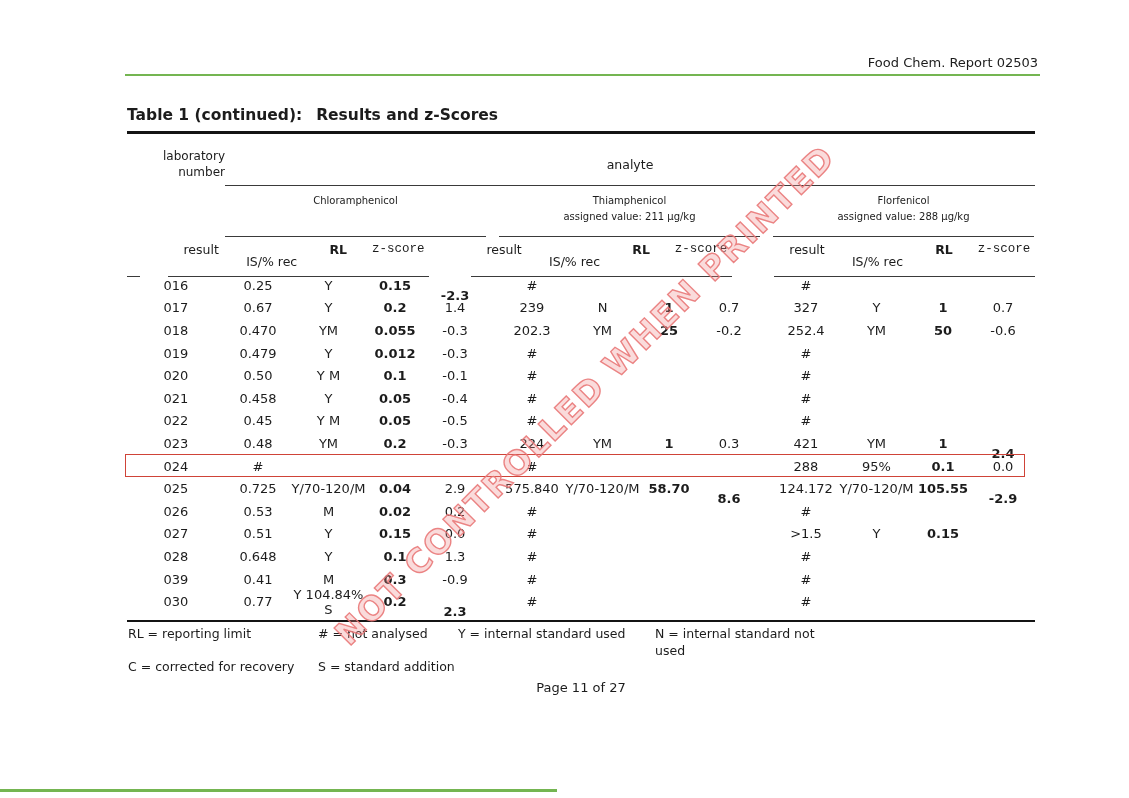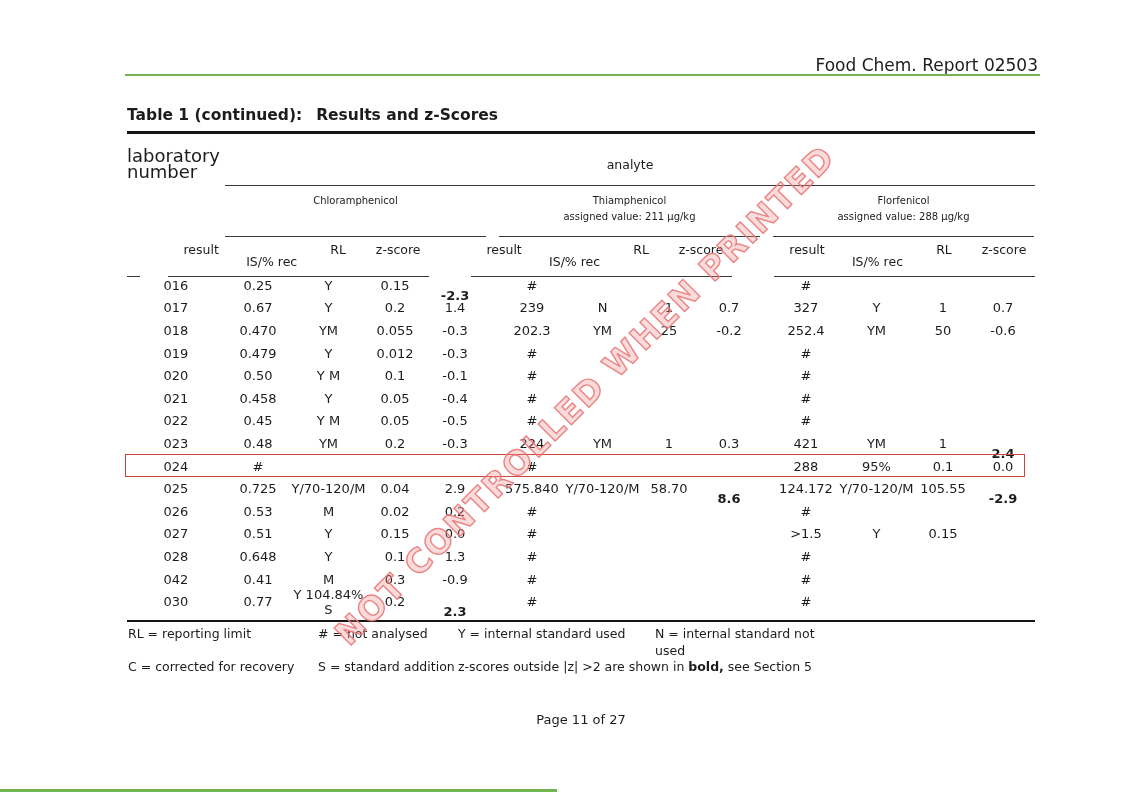--- a/index.html
+++ b/index.html
@@ -1,65 +1,65 @@
 <!DOCTYPE html>
 <html><head>
 <meta charset="utf-8">
 <style>
   * { margin:0; padding:0; box-sizing:border-box; }
   body { background:#e8e8e8; font-family:"DejaVu Sans", sans-serif; }
   .page { position:relative; width:1129px; height:798px; background:#ffffff; color:#1c1c1c; overflow:hidden; }
 
-  .report-ref { position:absolute; top:55px; right:91px; font-size:17px; }
+  .report-ref { position:absolute; top:55px; right:91px; font-size:13px; }
   .green-line-top { position:absolute; top:74px; left:125px; width:915px; height:2px; background:#74b551; }
   .green-line-bottom { position:absolute; top:789px; left:0; width:557px; height:2.5px; background:#74b551; }
 
   .doc-title { position:absolute; top:106px; left:127px; font-size:15.5px; font-weight:bold; }
   .doc-title .t2 { margin-left:14px; }
   .thick-line-1 { position:absolute; top:131px; left:127px; width:908px; height:2.5px; background:#141414; }
   .thick-line-2 { position:absolute; top:620px; left:127px; width:908px; height:2px; background:#141414; }
 
-  .lab-header { position:absolute; top:148px; left:127px; width:98px; text-align:left; font-size:18px; line-height:16px; }
+  .lab-header { position:absolute; top:148px; left:127px; width:98px; text-align:right; font-size:12px; line-height:16px; }
   .analyte-label { position:absolute; top:148px; left:225px; width:810px; text-align:center; font-size:12.5px;margin-top:9px; }
   .analyte-underline { position:absolute; top:185px; left:225px; width:810px; height:1.3px; background:#3a3a3a; }
 
   .group-headers { position:absolute; top:193px; left:225px; width:810px; display:flex; }
   .group-head { width:261px; text-align:center; font-size:10px; line-height:16px; padding-bottom:11px; border-bottom:1.5px solid #3a3a3a; }
   .ghead-gap { width:13px; }
 
   .col-labels { position:absolute; top:242px; left:127px; width:908px; display:flex; font-size:12.5px;gap:20px; }
   .lab-spacer { width:90px; margin-right:8px; border-bottom:1.4px solid #3a3a3a; }
   .col-group { width:261px; display:flex; padding-bottom:7px; border-bottom:1.4px solid #3a3a3a; }
   .col-gap { width:13px; }
 
   .cell { text-align:center; }
   .c-lab { width:98px; }
   .c-res { width:66px; }
   .c-is  { width:75px; }
-  .c-rl  { width:58px; }
+  .c-rl  { width:58px;font-weight:bold; }
   .c-z   { width:62px; }
   .c-gap { width:13px; }
   .col-group .c-res { width:66px; } .col-group .c-is { width:75px;margin-top:12px; }
-  .col-group .c-rl { width:58px; } .col-group .c-z { width:62px; }
+  .col-group .c-rl { width:58px; } .col-group .c-z { width:62px;font-family:Liberation Mono, monospace; }
 
   .rows { position:absolute; top:274px; left:127px; width:908px; }
   .row { position:relative; display:flex; align-items:center; height:22.6px; font-size:13px; }
   .row .bold { font-weight:bold;margin-top:20px; }
   .row.highlight::after { content:""; position:absolute; left:-2px; right:10px; top:-1px; bottom:0px;
     border:1.6px solid #cf4338; pointer-events:none; }
 
   .watermark { position:absolute; left:585px; top:395px; transform:translate(-50%,-50%) rotate(-45deg);
     white-space:nowrap; font-size:33px; letter-spacing:2px; font-weight:bold;
     color:rgba(240,135,135,0.30); -webkit-text-stroke:1.4px rgba(233,120,120,0.90); z-index:5; }
 
   .legend { position:absolute; top:626px; left:128px; width:908px; font-size:12.5px; line-height:16.5px; }
   .legend-line { display:grid; grid-template-columns:190px 140px 197px 173px auto; }
   .legend-note { grid-column:3 / span 3; }
 
-  .page-footer { position:absolute; top:712px; left:127px; width:908px; text-align:center; font-size:13px; }
+  .page-footer { position:absolute; top:680px; left:127px; width:908px; text-align:center; font-size:13px; }
 </style>
 </head>
 <body>
 
 <div class="page">
 
   <div class="report-ref">Food Chem. Report 02503</div>
   <div class="green-line-top"></div>
 
   <div class="doc-title">
@@ -330,21 +330,21 @@
         <div class="cell c-is"></div>
         <div class="cell c-rl"></div>
         <div class="cell c-z"></div>
         <div class="cell c-gap"></div>
         <div class="cell c-res">#</div>
         <div class="cell c-is"></div>
         <div class="cell c-rl"></div>
         <div class="cell c-z"></div>
       </div>
       <div class="row">
-        <div class="cell c-lab">042</div>
+        <div class="cell c-lab">039</div>
         <div class="cell c-res">0.41</div>
         <div class="cell c-is">M</div>
         <div class="cell c-rl">0.3</div>
         <div class="cell c-z">-0.9</div>
         <div class="cell c-gap"></div>
         <div class="cell c-res">#</div>
         <div class="cell c-is"></div>
         <div class="cell c-rl"></div>
         <div class="cell c-z"></div>
         <div class="cell c-gap"></div>
@@ -379,20 +379,19 @@
   <div class="legend">
     <div class="legend-line">
       <span>RL = reporting limit</span>
       <span># = not analysed</span>
       <span>Y = internal standard used</span>
       <span>N = internal standard not used</span>
     </div>
     <div class="legend-line">
       <span>C = corrected for recovery</span>
       <span>S = standard addition</span>
-      <span class="legend-note"><span>z-scores outside |z| &gt;2 are shown in </span><b>bold,</b><span> see Section 5</span></span>
     </div>
   </div>
 
   <div class="page-footer">Page 11 of 27</div>
   <div class="green-line-bottom"></div>
 
 </div>
 
 </body></html>

